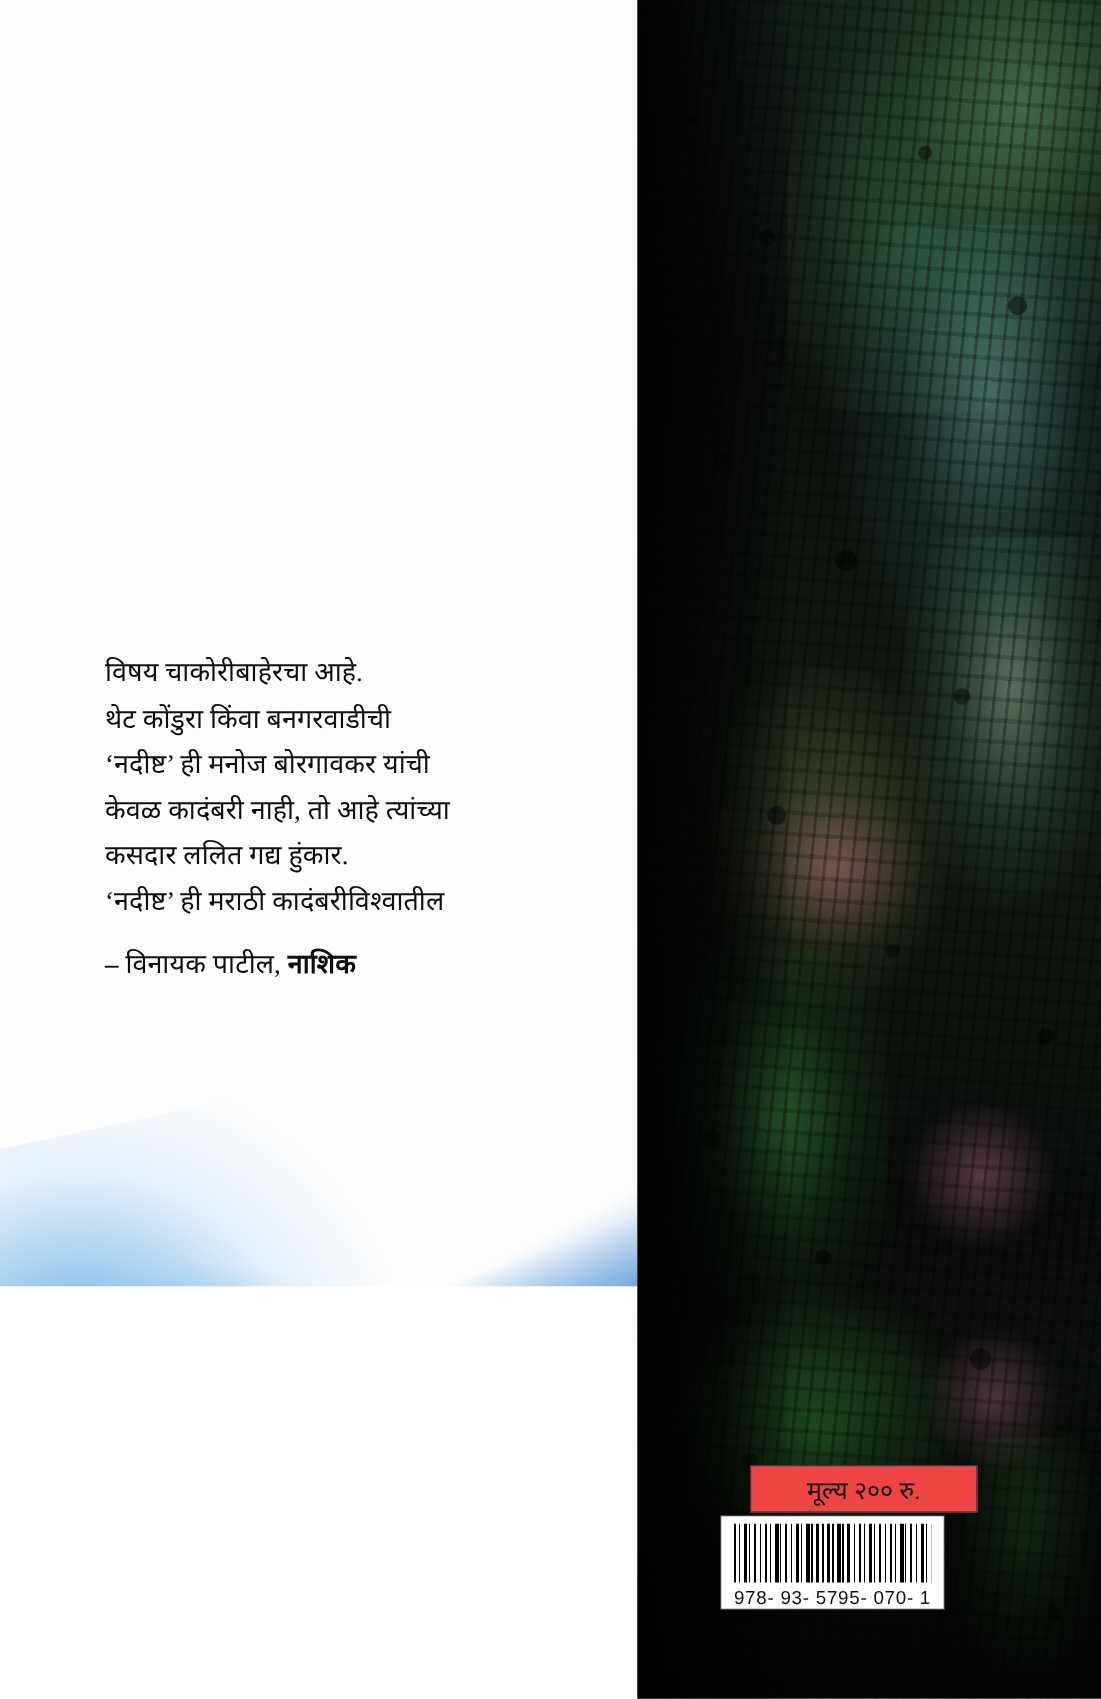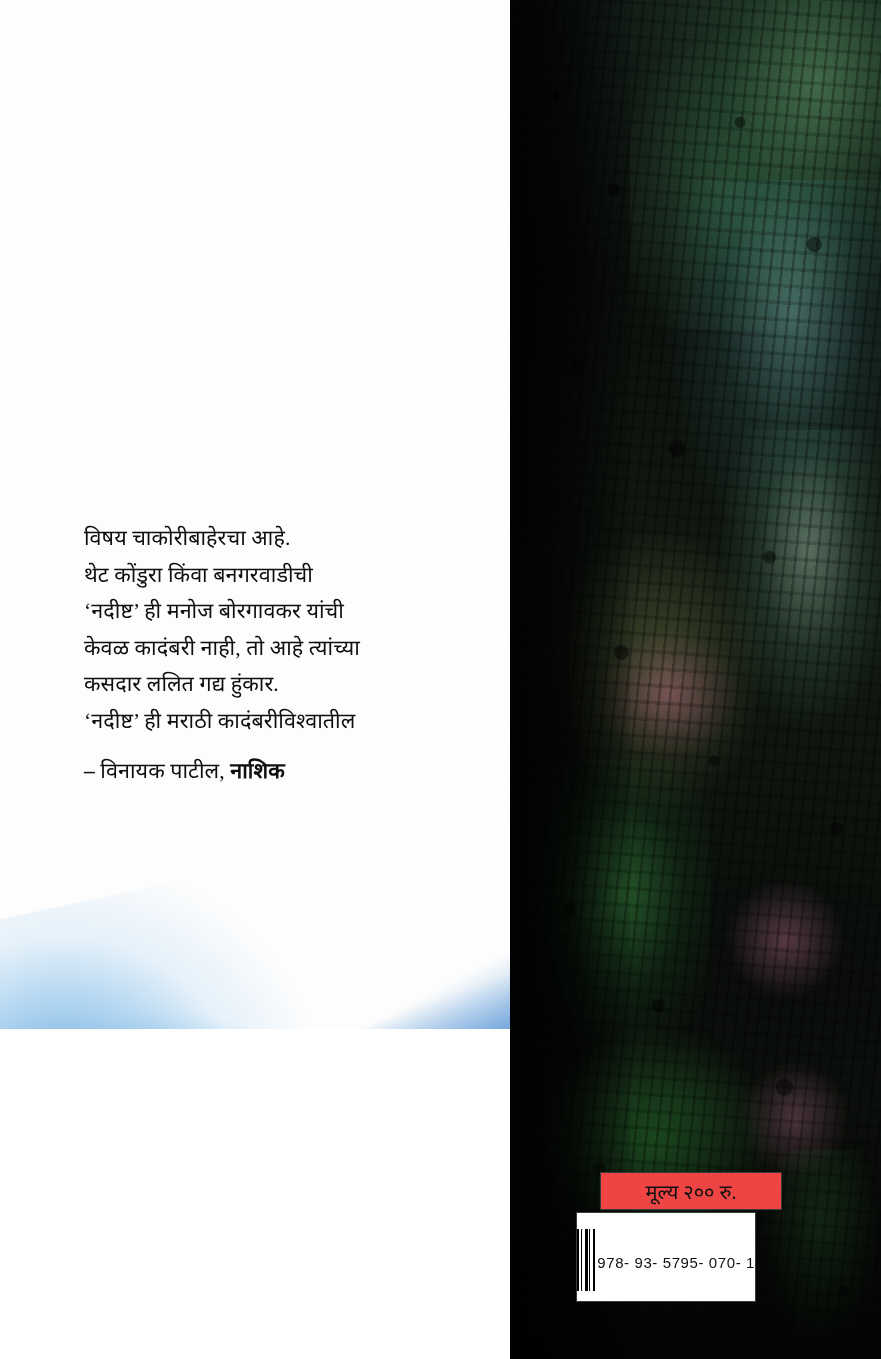--- a/index.html
+++ b/index.html
@@ -287,25 +287,25 @@
     color: #111;
     font-family: "Liberation Serif", "DejaVu Serif", serif;
     font-size: 20px;
     white-space: nowrap;
   }
   .barcode-box {
     position: absolute;
     left: 66px;
     top: 1212px;
     width: 180px;
-    height: 90px;
+    height: 76px;
     background: #ffffff;
     border: 1px solid #3a3a3a;
     display: flex;
-    flex-direction: row;
+    flex-direction: column;
     align-items: center;
     justify-content: flex-start;
     padding-top: 6px;
     box-sizing: border-box;
   }
   .barcode-bars {
     width: 158px;
     height: 62px;
     background:
       repeating-linear-gradient(90deg,

